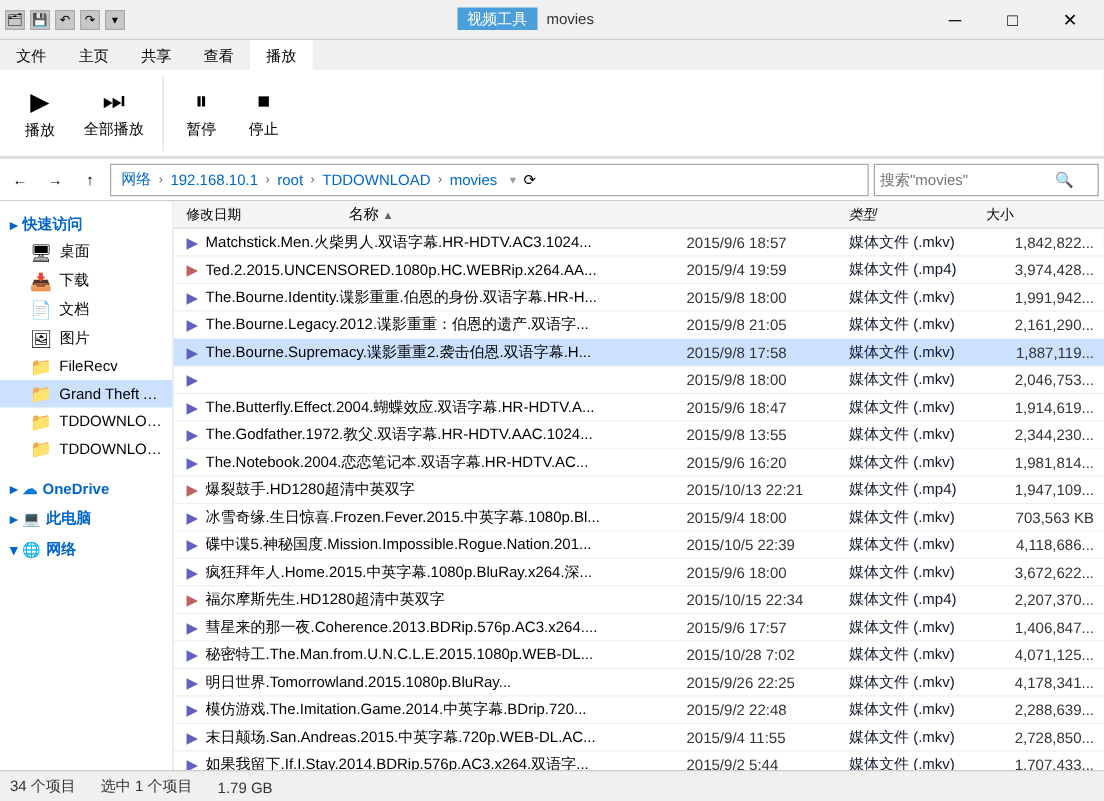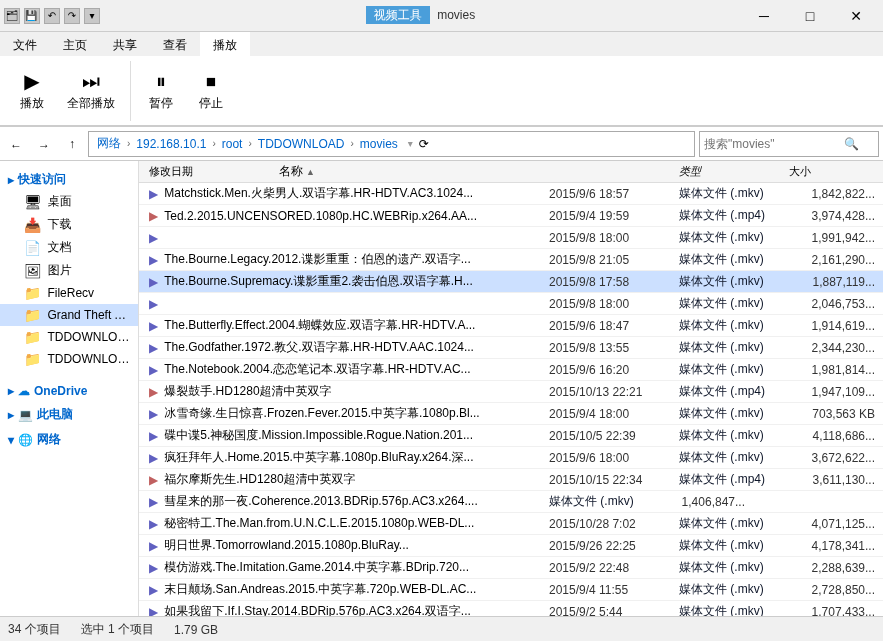--- a/index.html
+++ b/index.html
@@ -292,20 +292,21 @@
       <span class="file-icon" style="color:#c06060;">▶</span>
       <span>Ted.2.2015.UNCENSORED.1080p.HC.WEBRip.x264.AA...</span>
     </div>
     <div class="file-cell file-date">2015/9/4 19:59</div>
     <div class="file-cell file-type">媒体文件 (.mp4)</div>
     <div class="file-cell file-size">3,974,428...</div>
   </div>
         <div class="file-row">
     <div class="file-cell file-name-cell">
       <span class="file-icon" style="color:#6060c0;">▶</span>
+      <span>The.Bourne.Identity.谍影重重.伯恩的身份.双语字幕.HR-H...</span>
     </div>
     <div class="file-cell file-date">2015/9/8 18:00</div>
     <div class="file-cell file-type">媒体文件 (.mkv)</div>
     <div class="file-cell file-size">1,991,942...</div>
   </div>
         <div class="file-row">
     <div class="file-cell file-name-cell">
       <span class="file-icon" style="color:#6060c0;">▶</span>
       <span>The.Bourne.Legacy.2012.谍影重重：伯恩的遗产.双语字...</span>
     </div>
@@ -393,27 +394,28 @@
     <div class="file-cell file-type">媒体文件 (.mkv)</div>
     <div class="file-cell file-size">3,672,622...</div>
   </div>
         <div class="file-row">
     <div class="file-cell file-name-cell">
       <span class="file-icon" style="color:#c06060;">▶</span>
       <span>福尔摩斯先生.HD1280超清中英双字</span>
     </div>
     <div class="file-cell file-date">2015/10/15 22:34</div>
     <div class="file-cell file-type">媒体文件 (.mp4)</div>
-    <div class="file-cell file-size">3,611,130...</div>
+    <div class="file-cell file-size">2,207,370...</div>
   </div>
         <div class="file-row">
     <div class="file-cell file-name-cell">
       <span class="file-icon" style="color:#6060c0;">▶</span>
       <span>彗星来的那一夜.Coherence.2013.BDRip.576p.AC3.x264....</span>
     </div>
+    <div class="file-cell file-date">2015/9/6 17:57</div>
     <div class="file-cell file-type">媒体文件 (.mkv)</div>
     <div class="file-cell file-size">1,406,847...</div>
   </div>
         <div class="file-row">
     <div class="file-cell file-name-cell">
       <span class="file-icon" style="color:#6060c0;">▶</span>
       <span>秘密特工.The.Man.from.U.N.C.L.E.2015.1080p.WEB-DL...</span>
     </div>
     <div class="file-cell file-date">2015/10/28 7:02</div>
     <div class="file-cell file-type">媒体文件 (.mkv)</div>

